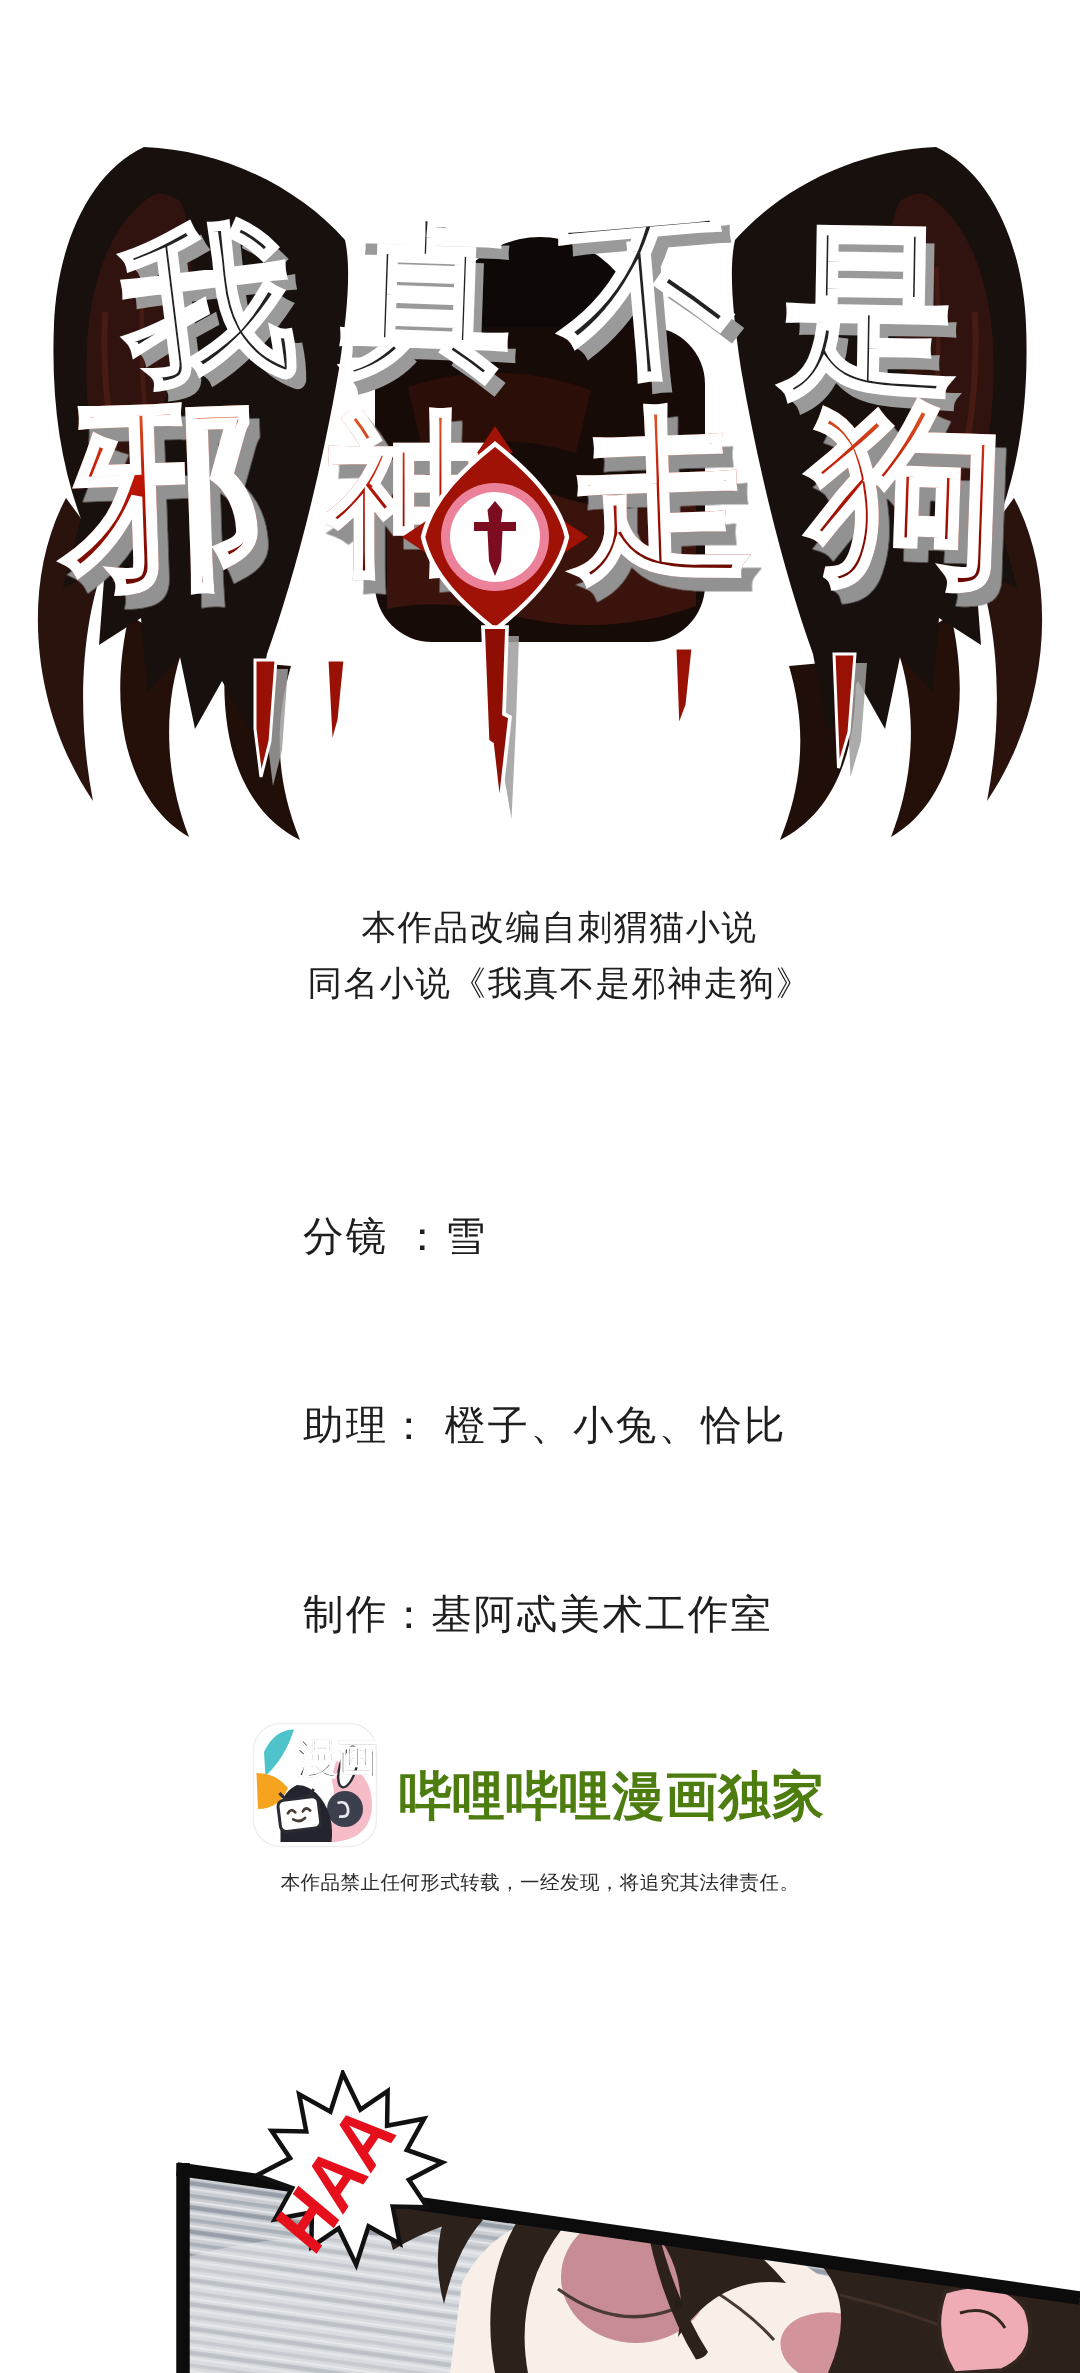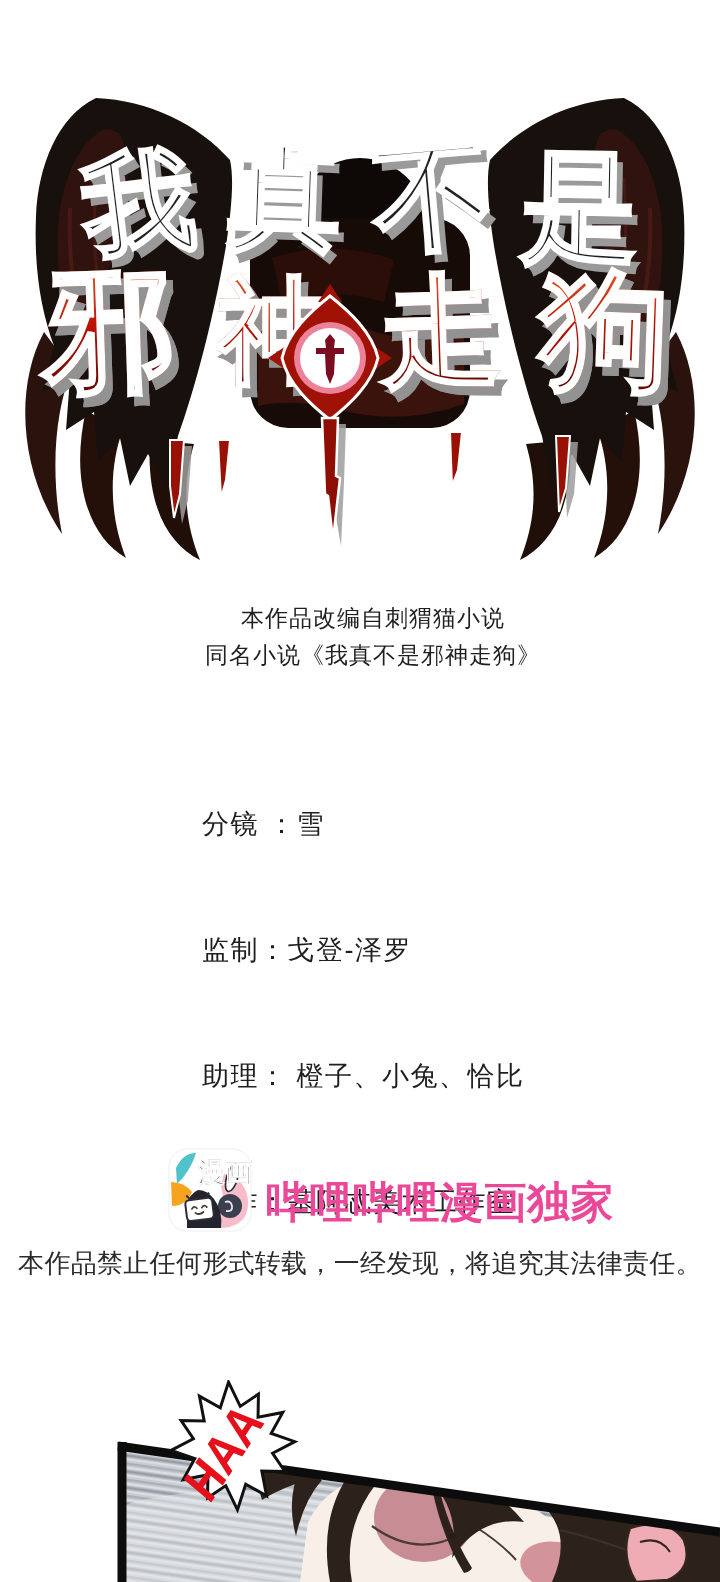--- a/index.html
+++ b/index.html
@@ -42,25 +42,25 @@
 
   
   .adaptation{left:0;top:600px;width:720px;text-align:center;transform:translateX(13px);
     font-size:23px;line-height:37px;letter-spacing:1px;color:#1f1f1f;}
 
   
   .credits{left:202px;top:719px;font-size:27px;line-height:42px;letter-spacing:1.5px;color:#1e1e1e;white-space:pre;}
 
   
   .pub-icon{left:168px;top:1148px;width:84px;height:84px;}
-  .pub-text{left:266px;top:1174px;font-size:43px;font-weight:bold;color:#ec4899;
+  .pub-text{left:266px;top:1174px;font-size:35px;font-weight:bold;color:#4d7c0f;
     font-family:"Liberation Serif","DejaVu Serif",serif;letter-spacing:0.5px;}
 
   
-  .disclaimer{left:0;top:1246px;width:720px;text-align:center;font-size:26px;letter-spacing:0.3px;color:#2b2b2b;}
+  .disclaimer{left:0;top:1246px;width:720px;text-align:center;font-size:13px;letter-spacing:0.3px;color:#2b2b2b;}
 
   
   .panel{left:0;top:1380px;width:720px;height:202px;}
 </style>
 </head>
 <body>
 
 <div class="abs title-block">
 
   <svg width="720" height="500" viewBox="0 0 720 500">
@@ -124,21 +124,20 @@
   </svg>
 </div>
 
 <div class="abs adaptation">
   <div>本作品改编自刺猬猫小说</div>
   <div>同名小说《我真不是邪神走狗》</div>
 </div>
 
 <div class="abs credits">
   <div><span>分镜 ：</span><span>雪</span></div>
-  <div><span>监制：</span><span>戈登-泽罗</span></div>
   <div><span>助理：</span><span> 橙子、小兔、恰比</span></div>
   <div><span>制作：</span><span>基阿忒美术工作室</span></div>
   
   
 </div>
 
 <svg class="abs pub-icon" viewBox="0 0 84 84">
   <rect x="1" y="1" width="82" height="82" rx="18" fill="#ffffff" stroke="#eeeeee"></rect>
   <path d="M8,20 Q15,5 28,5 Q22,24 9,36 Z" fill="#4fc3cb"></path>
   <path d="M3,34 Q16,34 24,44 Q18,58 4,58 Z" fill="#f6a41f"></path>

